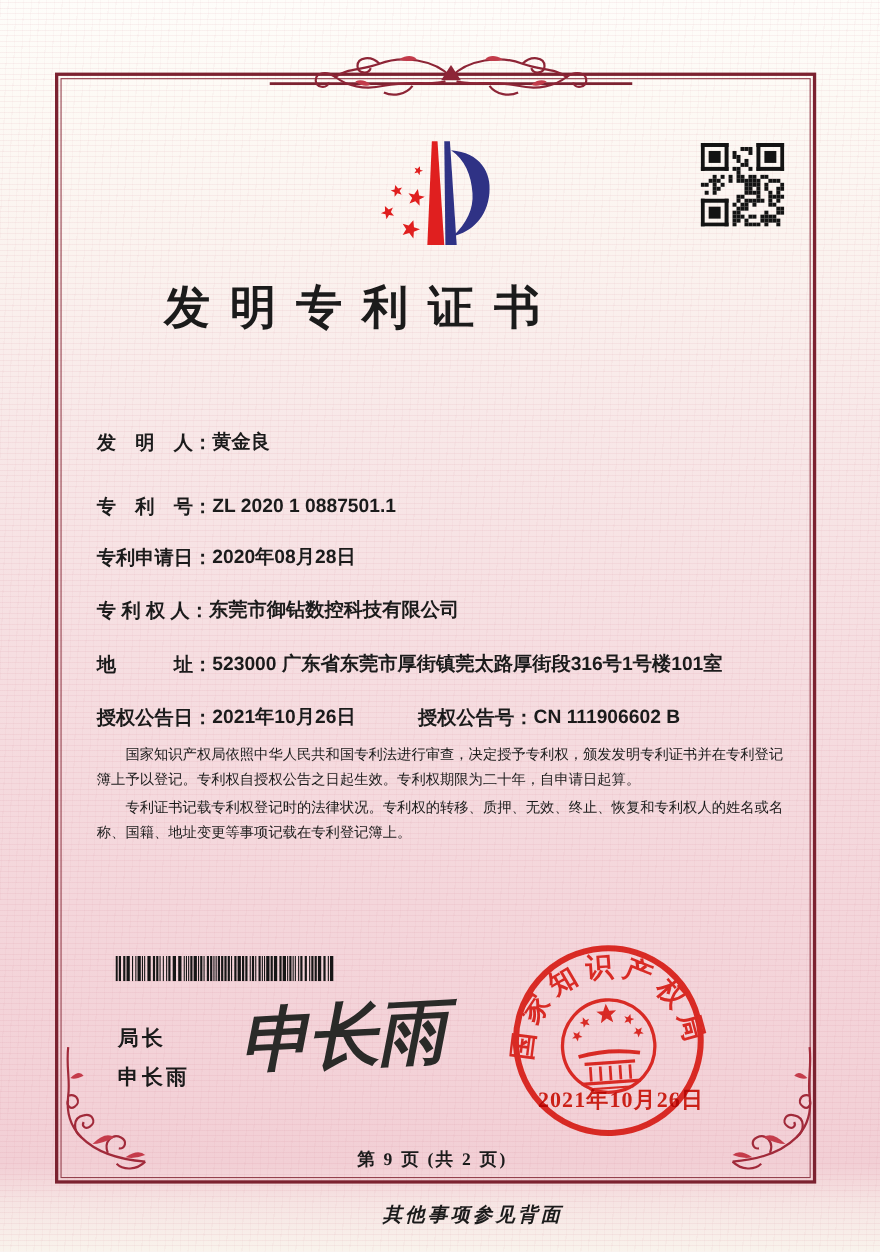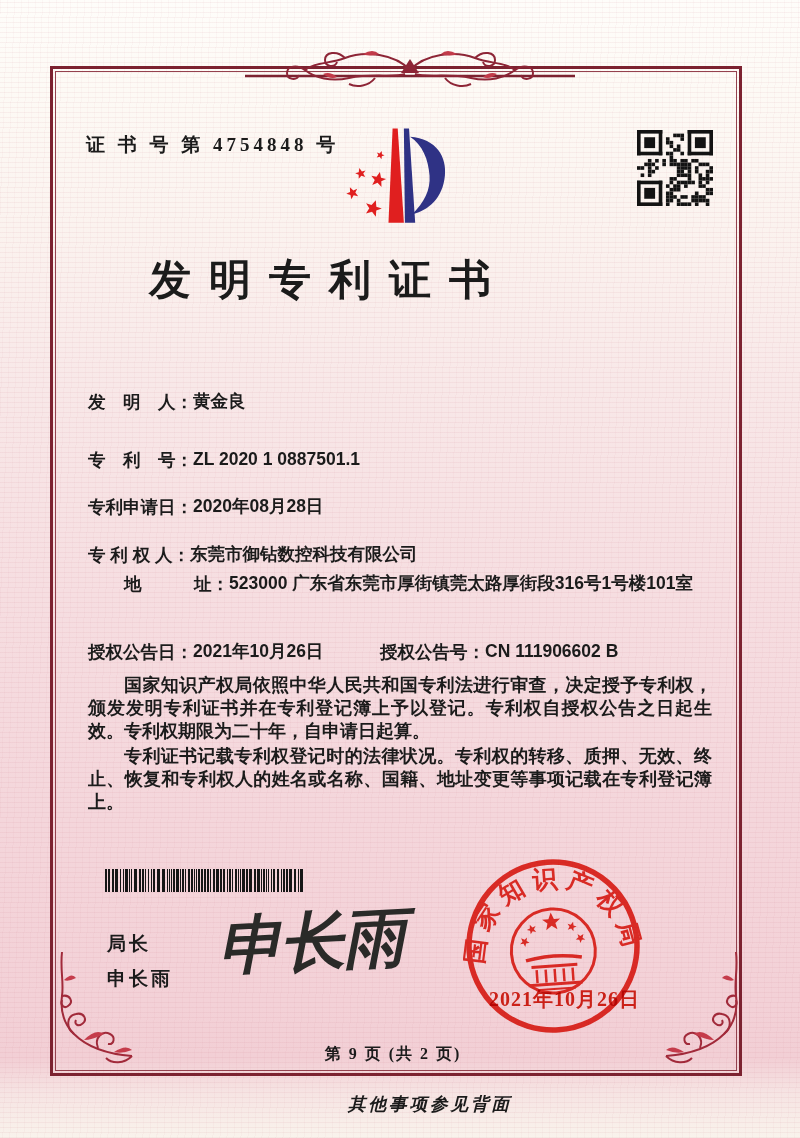--- a/index.html
+++ b/index.html
@@ -30,26 +30,26 @@
   .qr{left:637px; top:130px; width:76px; height:76px;}
   .logo{left:330px; top:112px; width:118px; height:118px;}
   .title{
     left:0; top:252px; width:640px; text-align:center;
     font-size:42px; font-weight:700; letter-spacing:18px; text-indent:18px;
   }
   .field{left:88px; width:640px; font-size:17.5px; font-weight:700;}
   .field .lab{display:inline-block; vertical-align:top; white-space:nowrap;}
   .field .val{display:inline-block; vertical-align:top; max-width:520px; line-height:23px;}
   .f-name{top:356px;} .f-inventor{top:390px;} .f-patno{top:448px;}
-  .f-filing{top:495px;} .f-patentee{top:543px;} .f-addr{top:572px;margin-left:36px;}
+  .f-filing{top:495px;} .f-patentee{top:543px;} .f-addr{top:592px;}
   .f-grant{top:640px;}
   .grant-no{position:absolute; left:292px; top:0; white-space:nowrap;}
   .paras{
     left:88px; top:674px; width:624px;
-    font-size:18px; line-height:23px; font-weight:700; text-align:justify;
+    font-size:13px; line-height:23px; font-weight:400; text-align:justify;
   }
   .paras p{margin:0 0 2px 0; text-indent:2em;}
   .barcode{left:105px; top:869px; width:200px; height:23px;}
   .director-title{left:107px; top:931px; font-size:19px; font-weight:700; letter-spacing:3px;}
   .director-name{left:107px; top:966px; font-size:19px; font-weight:700; letter-spacing:3px;}
   .autograph{
     left:218px; top:900px; width:220px; font-size:64px; line-height:1.3;
     letter-spacing:-2px; color:#2a2a28; transform:rotate(-3deg);
     font-weight:700; font-style:italic;
   }
@@ -108,21 +108,20 @@
       <path d="M44,98 C40,88 48,80 56,84 C62,87 60,95 54,94"></path>
       <path d="M78,106 C70,114 58,114 52,108"></path>
     </g>
     <g fill="#c53c4b">
       <path d="M30,90 q12,-12 20,-6 q-12,6 -20,6z"></path>
       <path d="M60,102 q12,-8 18,-2 q-10,4 -18,2z"></path>
       <path d="M10,30 q8,-8 12,-2 q-8,4 -12,2z"></path>
     </g>
   </svg>
 
-  <div class="layer cert-no">证 书 号 第 4754848 号</div>
 
   <svg class="layer logo" viewBox="0 0 115 115">
     <defs>
       <path id="st" d="M0,-10 L2.9,-3.1 L9.5,-3.1 L4.2,1.2 L5.9,8.1 L0,4 L-5.9,8.1 L-4.2,1.2 L-9.5,-3.1 L-2.9,-3.1 Z"></path>
     </defs>
     <polygon points="61,16 66,16 72,108 57,108" fill="#e01f1f"></polygon>
     <polygon points="72,16 77,16 83,108 73,108" fill="#2f3285"></polygon>
     <path d="M78,24 C104,26 114,44 112,62 C110,84 96,96 80,100 C92,88 98,76 97,62 C96,46 90,32 78,24 Z" fill="#2f3285"></path>
     <g fill="#e01f1f">
       <use href="#st" transform="translate(49,42) scale(0.42) rotate(20)"></use>

